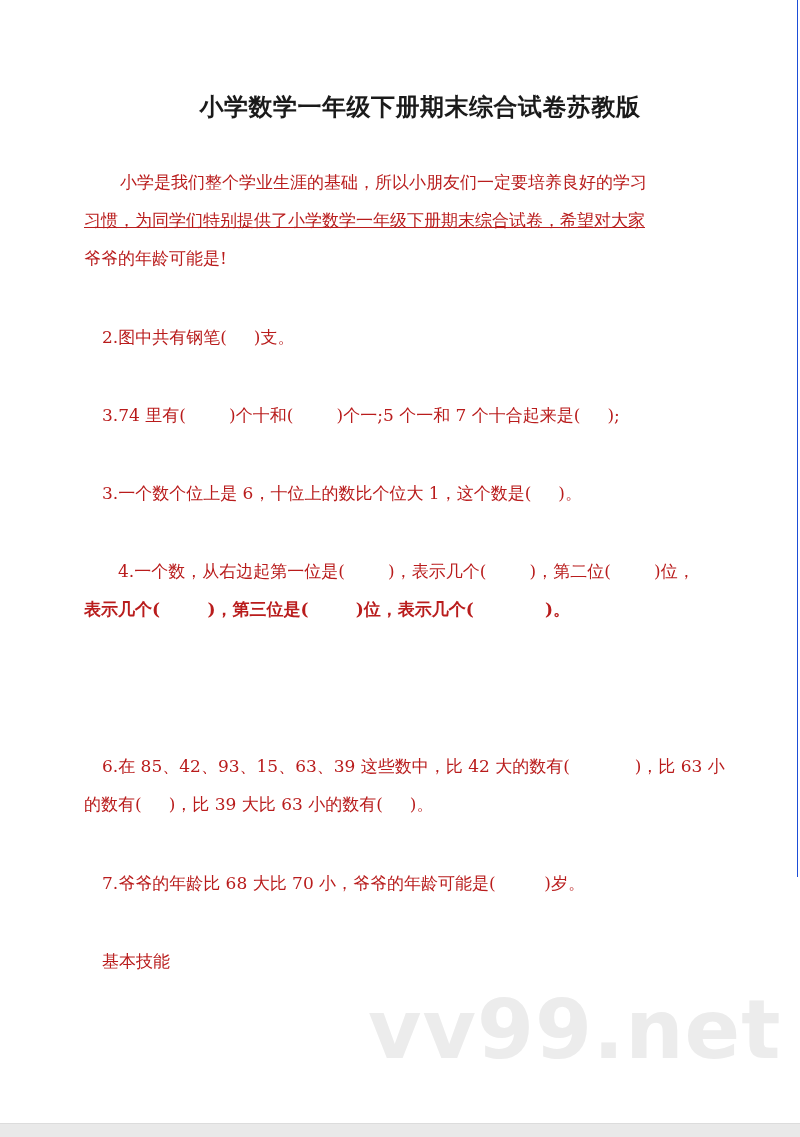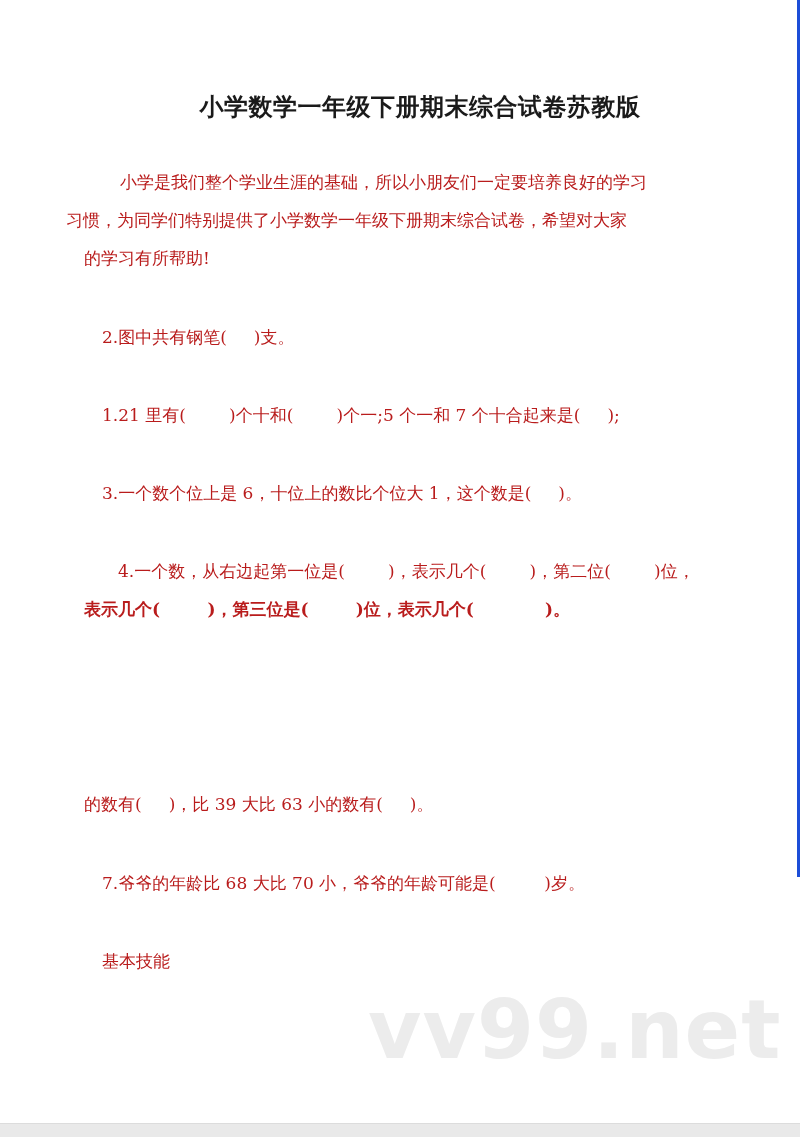--- a/index.html
+++ b/index.html
@@ -15,21 +15,21 @@
     font-family: "DejaVu Serif", "Liberation Serif", serif;
     color: #2a2a2a;
   }
   .page {
     position: absolute;
     left: 0;
     top: 0;
     width: 797px;
     height: 877px;
     background: #ffffff;
-    border-right: 3px solid #1d4ed8;
+    border-right: 1px solid #1d4ed8;
   }
   .bottom-strip {
     position: absolute;
     left: 0;
     top: 1123px;
     width: 800px;
     height: 14px;
     background: #e9e9e9;
     border-top: 1px solid #dcdcdc;
   }
@@ -66,33 +66,34 @@
   }
 </style>
 </head>
 <body>
 
 <div class="page">
 
   <div class="title">小学数学一年级下册期末综合试卷苏教版</div>
 
   <div class="line" style="left:120px; top:170px;">小学是我们整个学业生涯的基础，所以小朋友们一定要培养良好的学习</div>
-  <div class="line" style="left:66px; top:208px;">习惯，为同学们特别提供了小学数学一年级下册期末综合试卷，希望对大家</div>
-  <div class="line" style="left:84px; top:246px;">的学习有所帮助!</div>
+  <div class="line" style="left:84px; top:208px;text-decoration:underline;">习惯，为同学们特别提供了小学数学一年级下册期末综合试卷，希望对大家</div>
+  <div class="line" style="left:84px; top:246px;">爷爷的年龄可能是!</div>
 
   <div class="line" style="left:102px; top:325px;">2.图中共有钢笔(     )支。</div>
 
-  <div class="line" style="left:102px; top:403px;">1.21 里有(        )个十和(        )个一;5 个一和 7 个十合起来是(     );</div>
+  <div class="line" style="left:102px; top:403px;">3.74 里有(        )个十和(        )个一;5 个一和 7 个十合起来是(     );</div>
 
   <div class="line" style="left:102px; top:481px;">3.一个数个位上是 6，十位上的数比个位大 1，这个数是(     )。</div>
 
   <div class="line" style="left:118px; top:559px;">4.一个数，从右边起第一位是(        )，表示几个(        )，第二位(        )位，</div>
   <div class="line" style="left:84px; top:597px;font-weight:bold;">表示几个(        )，第三位是(        )位，表示几个(            )。</div>
 
 
+  <div class="line" style="left:102px; top:754px;">6.在 85、42、93、15、63、39 这些数中，比 42 大的数有(            )，比 63 小</div>
   <div class="line" style="left:84px; top:792px;text-align:right;">的数有(     )，比 39 大比 63 小的数有(     )。</div>
 
   <div class="line" style="left:102px; top:871px;">7.爷爷的年龄比 68 大比 70 小，爷爷的年龄可能是(         )岁。</div>
 
   <div class="line" style="left:102px; top:949px;">基本技能</div>
 
   <div class="watermark">vv99.net</div>
 </div>
 
 <div class="bottom-strip"></div>

